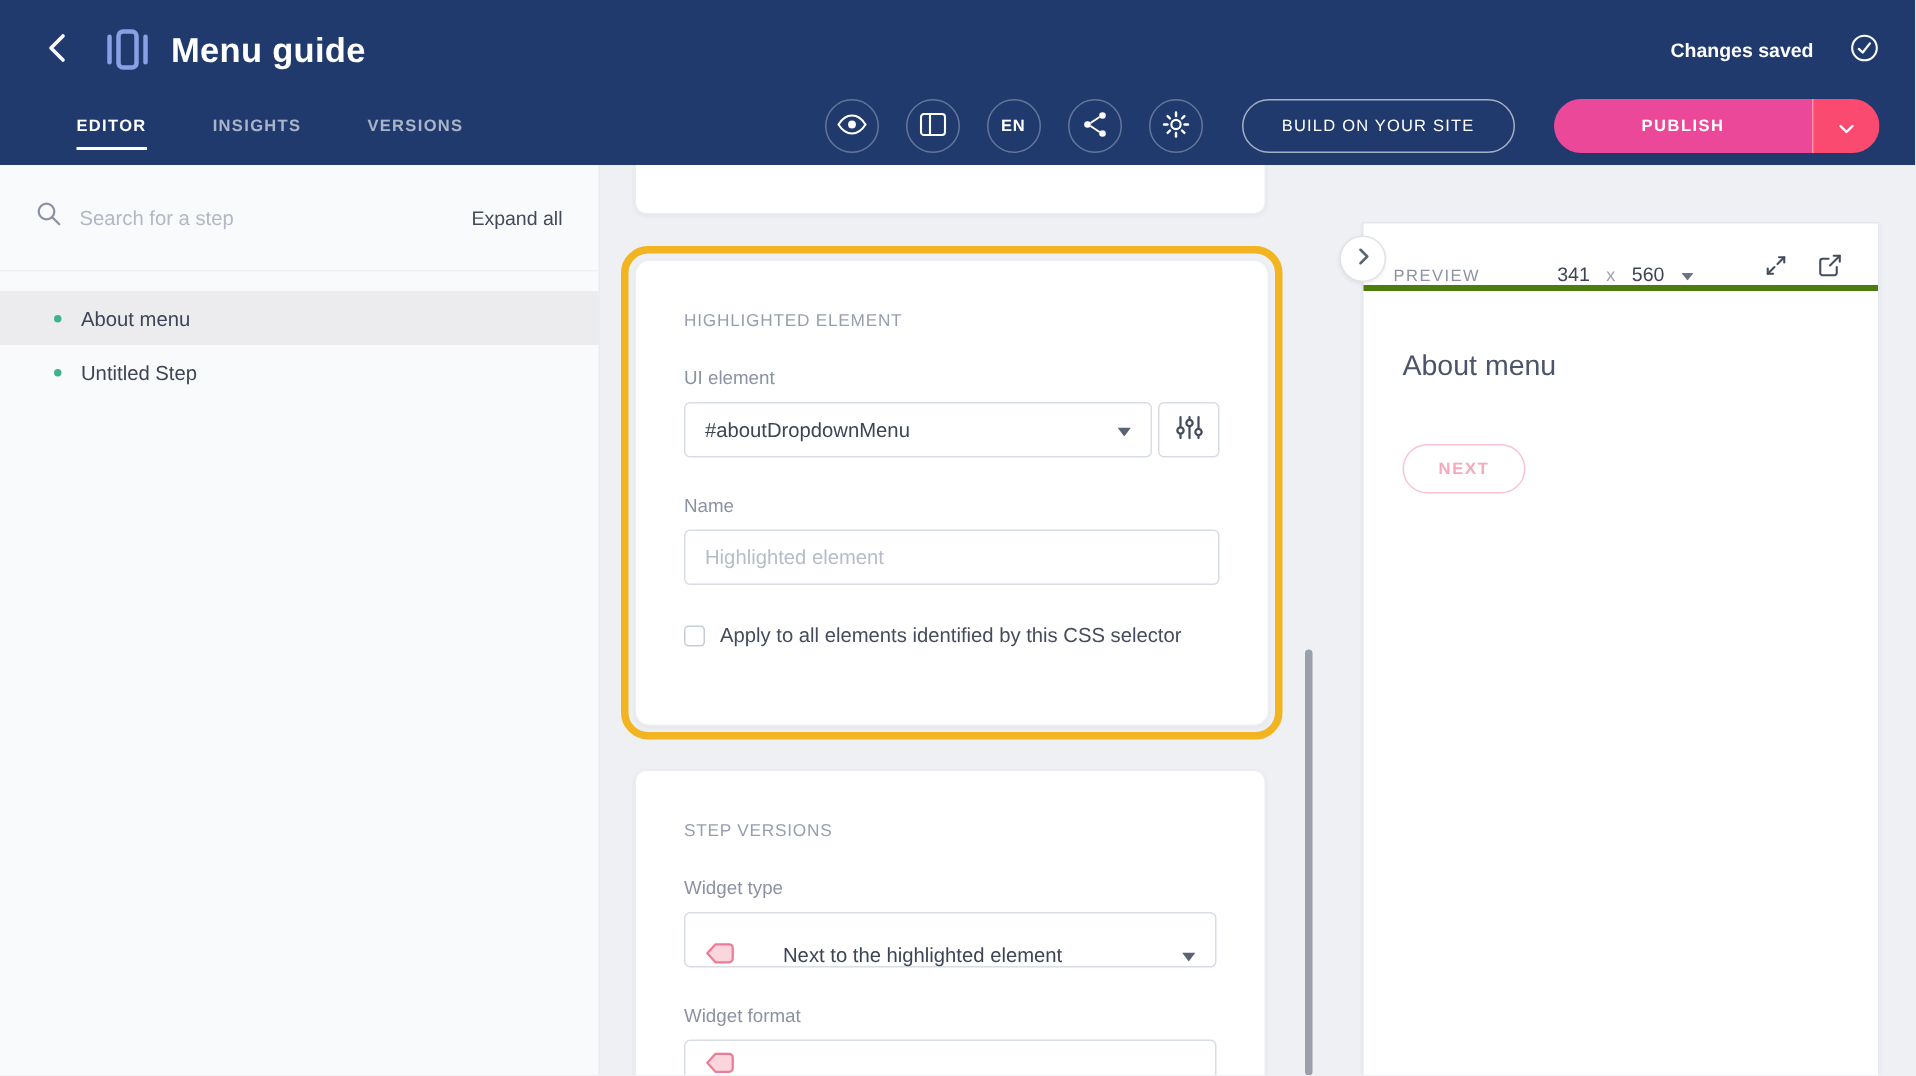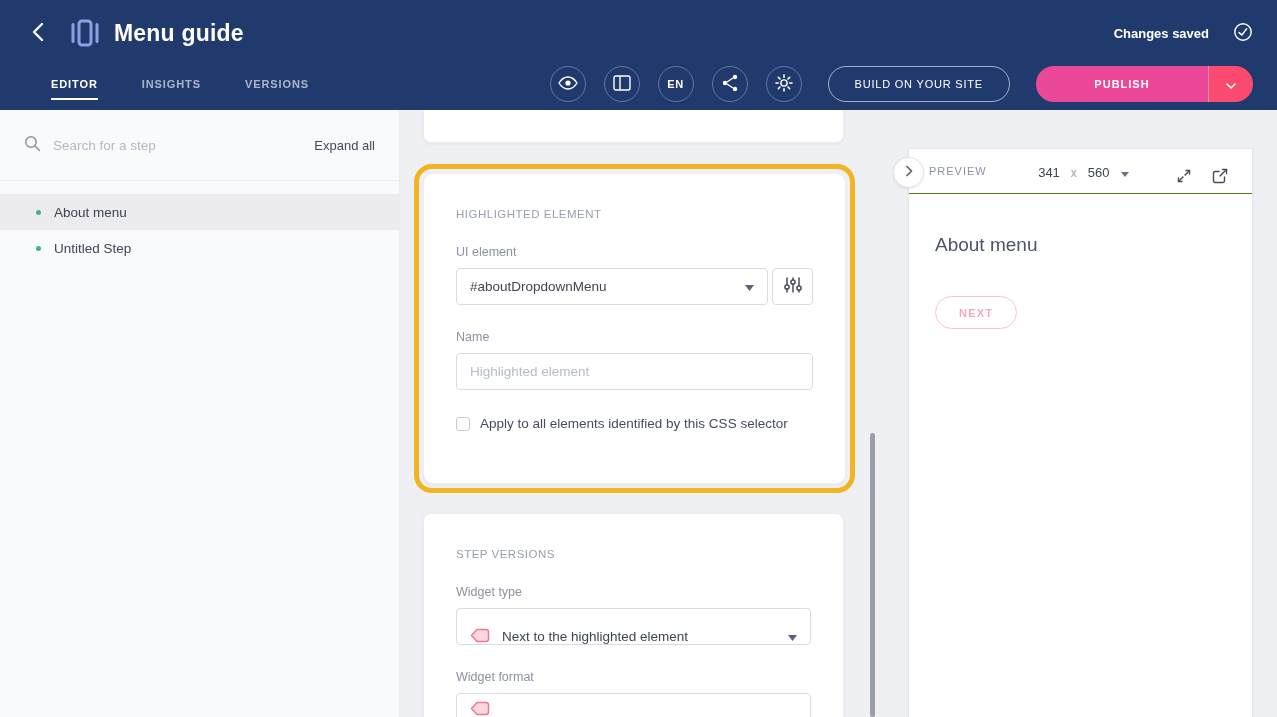--- a/index.html
+++ b/index.html
@@ -45,39 +45,39 @@
 
   
   .canvas { flex:1; min-width:0; position:relative; background:#eef0f3; overflow:hidden; }
   .card { position:absolute; background:#fff; border:1px solid #ebedf1; border-radius:8px; box-shadow:0 1px 3px rgba(25,35,70,.06); }
   .card-top { left:23px; top:-60px; width:421px; height:93px; }
   .ring { position:absolute; left:14px; top:54px; width:441px; height:329px; border:5px solid #f2b521; border-radius:18px; padding:4px; }
   .card-inner { width:100%; height:100%; background:#fff; border:1px solid #eef0f3; border-radius:10px; box-shadow:0 1px 3px rgba(25,35,70,.05); padding:34px 32px 0; }
   .sec-title { font-size:11.5px; letter-spacing:.5px; color:#979eae; margin-bottom:6px; }
   .f-label { display:block; font-size:12.5px; color:#8b92a3; margin:25px 0 9px; }
   .row-flex { display:flex; gap:4px; }
-  .sel { height:37px; border:1px solid #d8dce5; border-radius:4px; background:#fff; display:flex; align-items:center; padding:0 13px; font-size:13.5px; color:#3d4454; cursor:pointer; }
+  .sel { height:37px; border:1px solid #d8dce5; border-radius:4px; background:#fff; display:flex; align-items:center; padding:0 13px; font-size:13.5px; color:#3d4454; cursor:pointer;gap:20px; }
   .sel-text { flex:1; }
   .sel-ui { width:314px; }
   .adjust { width:41px; height:37px; border:1px solid #d8dce5; border-radius:4px; background:#fff; display:flex; align-items:center; justify-content:center; cursor:pointer; }
   .text-input { width:100%; height:37px; border:1px solid #d8dce5; border-radius:4px; padding:0 13px; font-size:13.5px; color:#3d4454; font-family:inherit; outline:none; background:#fff; }
   .text-input::placeholder { color:#b6bcc9; }
   .check-row { display:flex; align-items:center; gap:10px; margin-top:26px; font-size:13.5px; color:#454c5d; cursor:pointer; }
   .checkbox { width:14px; height:14px; border:1px solid #c5cbd7; border-radius:3px; background:#fff; flex:none; }
   .card-sd { left:23px; top:403px; width:421px; height:360px; padding:34px 32px 0; }
   .sel-widget { width:100%;align-items:flex-end; }
   .tt-icon { display:flex; margin-right:12px; }
   .sel-partial { width:100%; align-items:flex-start; padding-top:6px; }
   .scrollbar { position:absolute; right:33px; top:323px; bottom:0; width:5px; border-radius:3px; background:#9aa0aa; cursor:pointer; }
 
   
   .preview-wrap { width:369px; min-width:369px; position:relative; }
   .preview-panel { position:absolute; top:38px; left:0; right:24px; bottom:-2px; background:#fff; border:1px solid #e3e6ec; box-shadow:0 1px 3px rgba(25,35,70,.05); }
   .collapse { position:absolute; left:-16px; top:8px; width:31px; height:31px; border-radius:50%; background:#fff; border:1px solid #e0e3e9; box-shadow:0 1px 3px rgba(0,0,0,.08); display:flex; align-items:center; justify-content:center; cursor:pointer; }
-  .preview-header { height:45px; display:flex; align-items:flex-start; padding:16px 20px; border-bottom:1px solid #4d7c0f; }
+  .preview-header { height:45px; display:flex; align-items:flex-end; padding:0 20px; border-bottom:4px solid #4d7c0f; }
   .preview-title { font-size:11px; letter-spacing:1px; color:#8b92a2; }
   .size-select { display:flex; align-items:center; gap:11px; margin:0 auto; padding-left:8px; cursor:pointer; font-size:13px; color:#3d4454; }
   .size-sep { color:#9aa0ae; font-size:12px; }
   .pv-icons { display:flex; gap:12px; }
   .icon-btn { width:24px; height:24px; background:none; border:none; display:flex; align-items:center; justify-content:center; cursor:pointer; }
   .preview-body { padding:24px 26px; }
   .pv-step-title { font-size:19px; color:#4b5468; margin-top:16px; }
   .next-btn { margin-top:40px; background:#fff; border:1px solid #f9c4d0; color:#f6a9bc; font-size:11px; font-weight:700; letter-spacing:1.2px; padding:0 23px; height:33px; border-radius:17px; cursor:pointer; font-family:inherit; }
 </style>
 </head>

